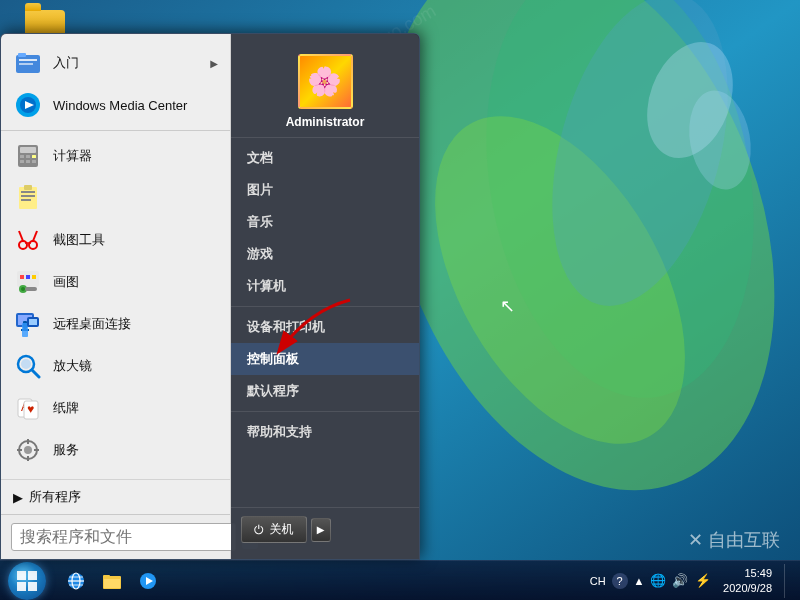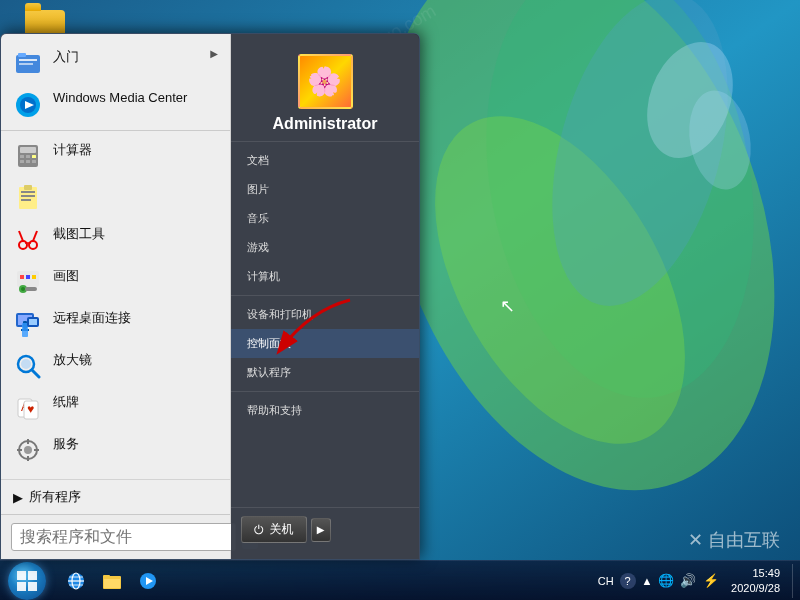--- a/index.html
+++ b/index.html
@@ -120,20 +120,21 @@
       height: 20px;
       display: flex;
       align-items: center;
       justify-content: center;
       font-size: 16px;
     }
 
     .taskbar-right {
       display: flex;
       align-items: center;
+      padding-right: 8px;
       gap: 4px;
     }
 
     .systray {
       display: flex;
       align-items: center;
       gap: 6px;
       color: white;
       font-size: 11px;
     }
@@ -177,20 +178,21 @@
       flex-direction: column;
     }
 
     .sm-pinned {
       flex: 1;
       padding: 8px 0;
     }
 
     .sm-item {
       display: flex;
+      align-items: center;
       gap: 10px;
       padding: 6px 12px;
       cursor: pointer;
       font-size: 13px;
       color: #111;
       position: relative;
     }
 
     .sm-item-icon {
       width: 30px;
@@ -287,30 +289,31 @@
       border: 2px solid rgba(255,255,255,0.3);
       display: flex;
       align-items: center;
       justify-content: center;
       font-size: 28px;
       margin-bottom: 6px;
     }
 
     .sm-username {
       color: white;
-      font-size: 16px;
+      font-size: 12px;
       font-weight: bold;
     }
 
     .sm-right-item {
       padding: 7px 16px;
       color: #ddd;
-      font-size: 11px;
+      font-size: 13px;
       cursor: pointer;
       position: relative;
+      font-weight: bold;
     }
 
     .sm-right-item.highlighted {
       background: rgba(60,120,200,0.3);
       color: white;
     }
 
     .sm-right-divider {
       height: 1px;
       background: rgba(255,255,255,0.1);

